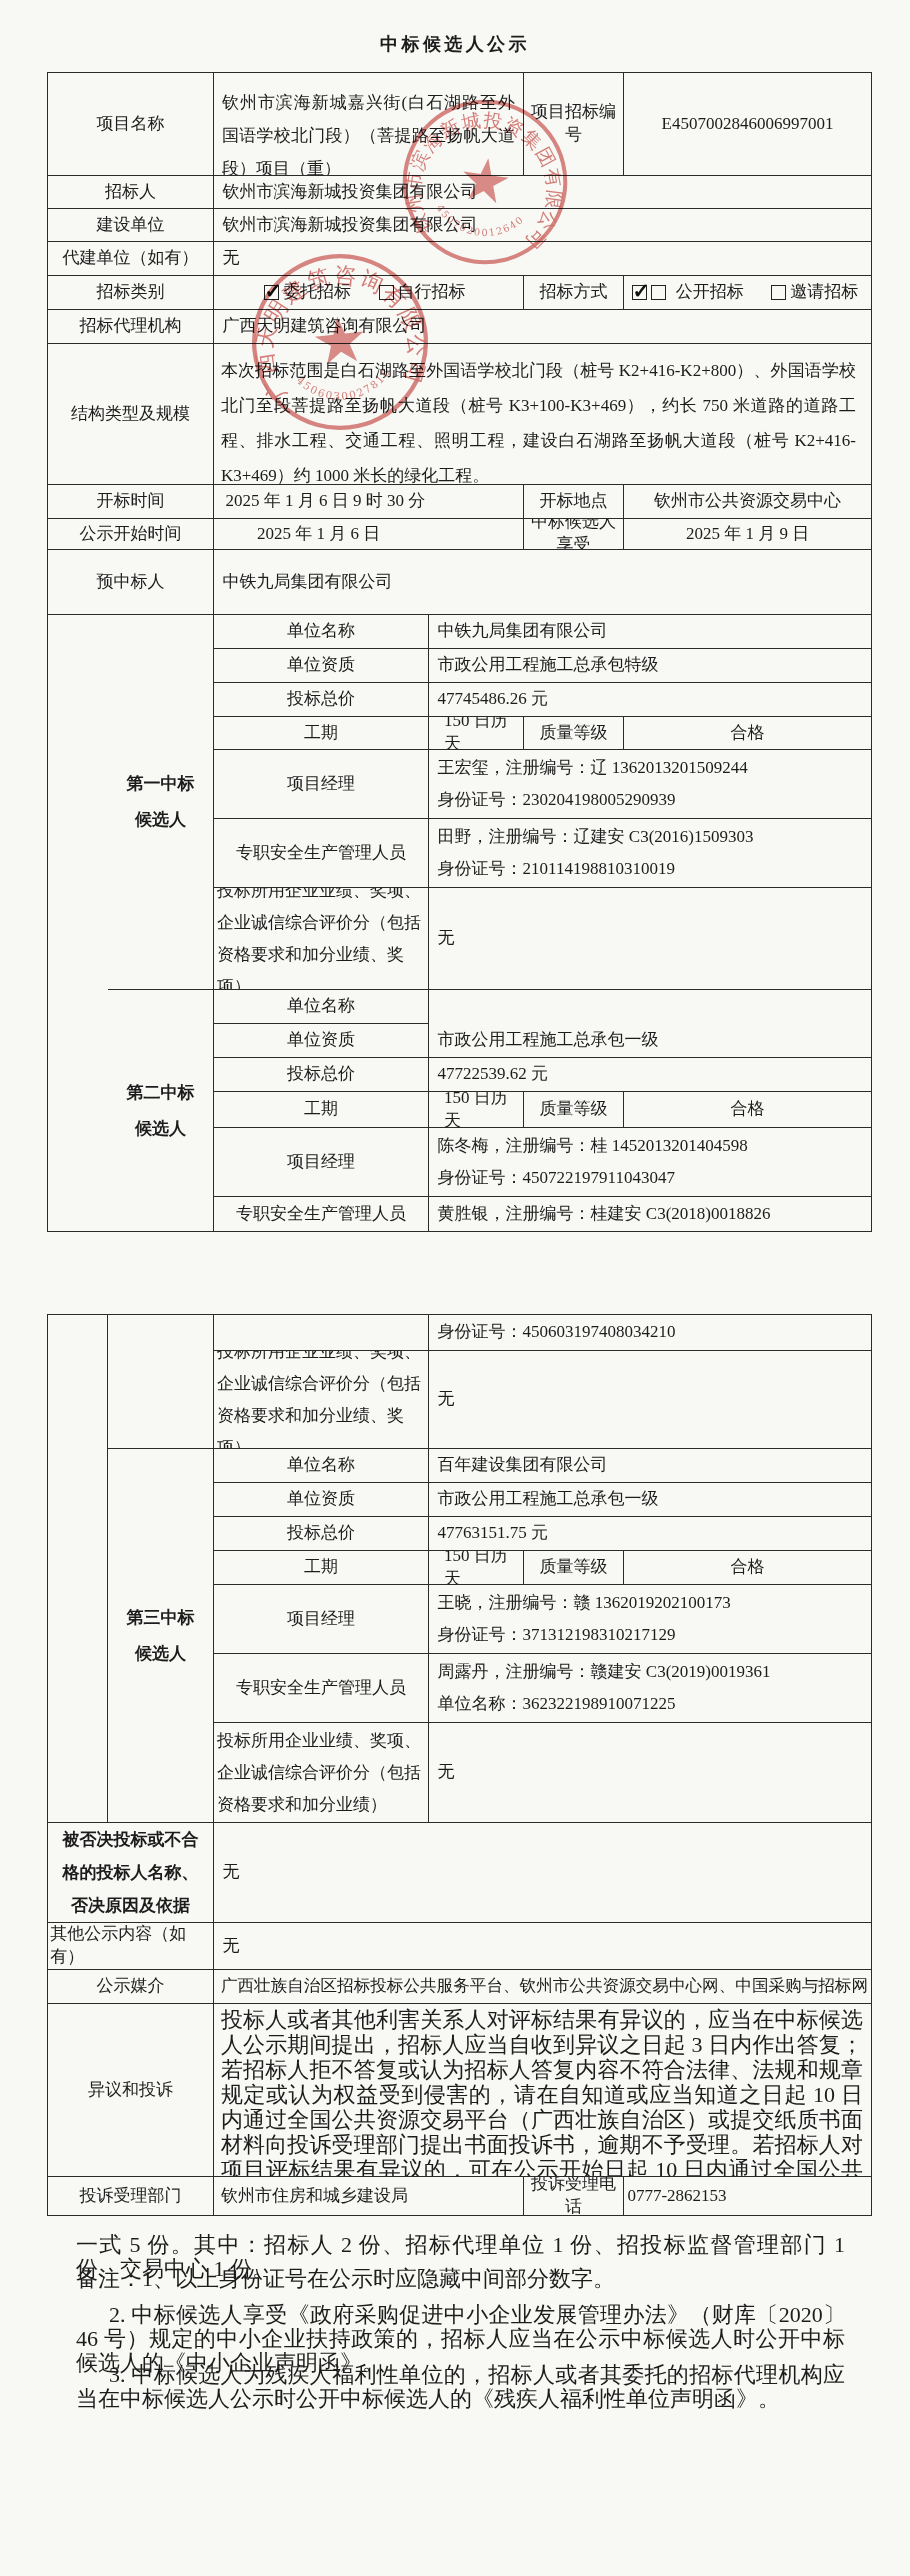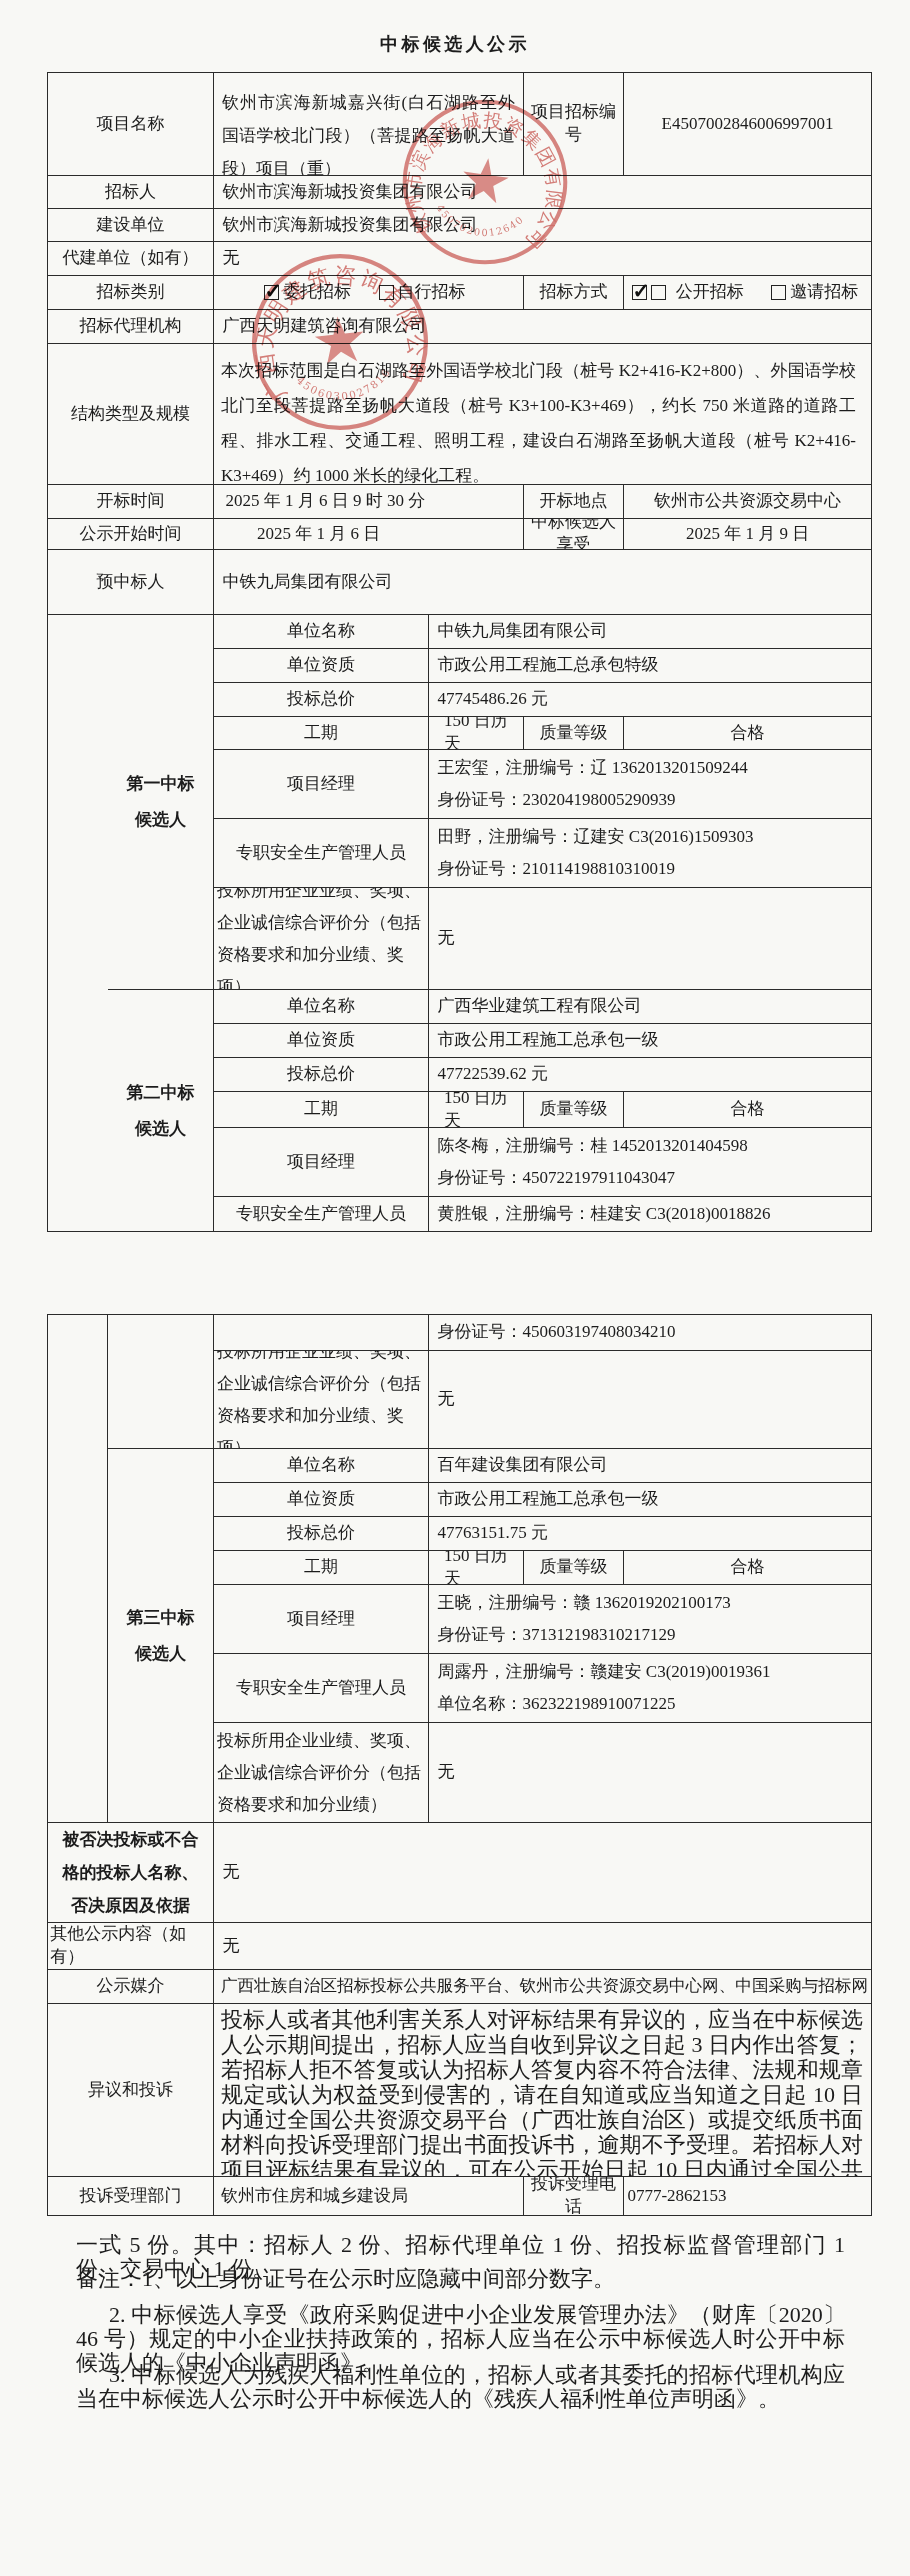--- a/index.html
+++ b/index.html
@@ -131,21 +131,20 @@
     <div class="cell lab" style="grid-area:16/3/17/4;padding:0 5.7px">专职安全生产管理人员</div>
     <div class="cell two no-r" style="grid-area:16/4/17/7">
       <span>田野，注册编号：辽建安 C3(2016)1509303</span>
       <span>身份证号：210114198810310019</span>
     </div>
     <div class="cell" style="grid-area:17/3/18/4;padding:0 2.9px;line-height:32px">投标所用企业业绩、奖项、企业诚信综合评价分（包括资格要求和加分业绩、奖项）</div>
     <div class="cell val no-r" style="grid-area:17/4/18/7">无</div>
 
     <div class="cell wrapnarrow no-b" style="grid-area:18/2/24/3;padding:0 17px">第二中标候选人</div>
     <div class="cell lab" style="grid-area:18/3/19/4">单位名称</div>
-    <div class="cell val no-r" style="grid-area:18/4/19/7">广西华业建筑工程有限公司</div>
     <div class="cell lab" style="grid-area:19/3/20/4">单位资质</div>
     <div class="cell val no-r" style="grid-area:19/4/20/7">市政公用工程施工总承包一级</div>
     <div class="cell lab" style="grid-area:20/3/21/4">投标总价</div>
     <div class="cell val no-r" style="grid-area:20/4/21/7">47722539.62 元</div>
     <div class="cell lab" style="grid-area:21/3/22/4">工期</div>
     <div class="cell val" style="grid-area:21/4/22/5;padding-left:15px">150 日历天</div>
     <div class="cell lab" style="grid-area:21/5/22/6">质量等级</div>
     <div class="cell ctr no-r" style="grid-area:21/6/22/7">合格</div>
     <div class="cell lab" style="grid-area:22/3/23/4">项目经理</div>
     <div class="cell two no-r" style="grid-area:22/4/23/7">

